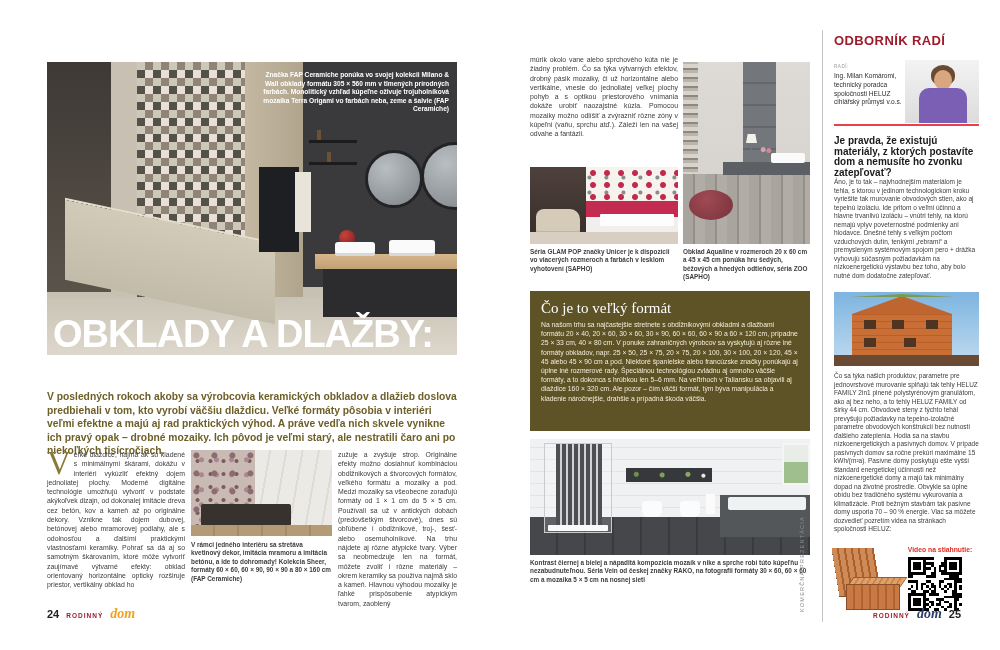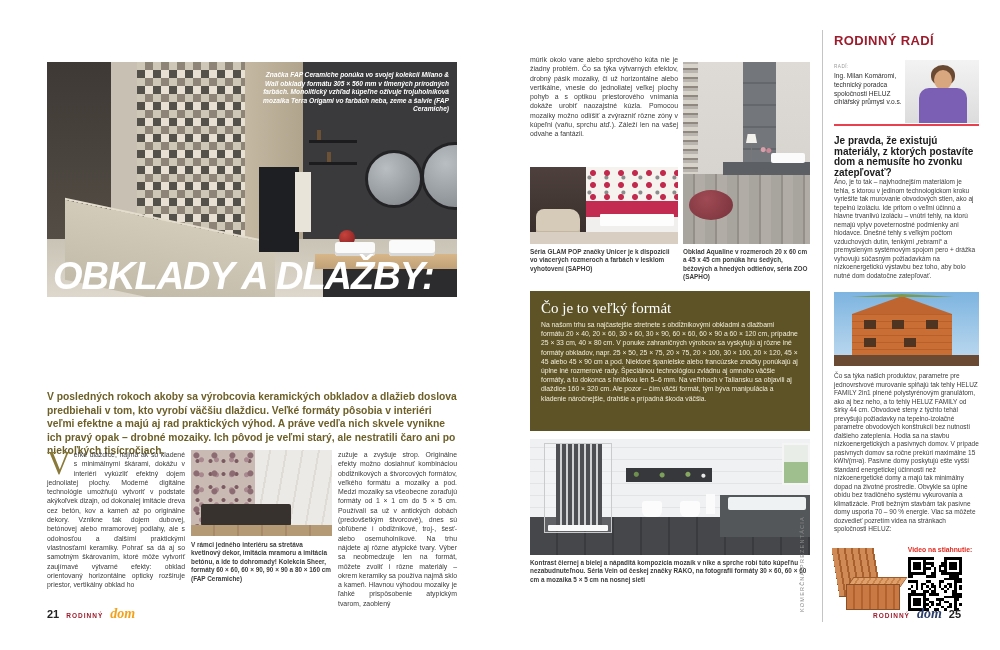--- a/index.html
+++ b/index.html
@@ -6,21 +6,21 @@
   .spread{position:relative;width:1000px;height:650px;background:#ffffff;margin:0 auto;
           font-family:"Liberation Sans",sans-serif;color:#333;overflow:hidden;}
   .abs{position:absolute;}
 
   
   .eyebrow{left:47px;top:28px;display:flex;align-items:baseline;gap:6px;}
   .eyebrow .sec{font-size:13px;font-weight:bold;color:#9e1b2c;letter-spacing:.5px;}
   .eyebrow .topic{font-family:"Liberation Serif",serif;font-style:italic;font-size:18px;color:#f2a21a;}
 
   
-  .hero{left:47px;top:62px;width:410px;height:235px;background:#c8c0b2;overflow:hidden;font-style:italic;}
+  .hero{left:47px;top:62px;width:410px;height:293px;background:#c8c0b2;overflow:hidden;}
   .hero .floor{position:absolute;left:0;bottom:0;width:100%;height:58px;
     background:linear-gradient(#c9c3b6,#ded8cc);}
   .hero .wall-left{position:absolute;left:0;top:0;width:64px;height:230px;
     background:linear-gradient(180deg,#3e3935,#5a534a);}
   .hero .bench{position:absolute;left:18px;top:160px;width:210px;height:80px;
     background:linear-gradient(#d3cbba,#c3bba9);transform:skewY(12deg);box-shadow:0 -2px 0 #e4ddcd;}
   .hero .mosaic{position:absolute;left:90px;top:0;width:108px;height:235px;background-color:#ddd6c9;
     background-image:conic-gradient(#8f8478 25%,#e8e1d3 0 50%,#54504a 0 75%,#cec6b6 0);
     background-size:16px 16px;}
   .hero .pillar{position:absolute;left:198px;top:0;width:58px;height:245px;
@@ -225,21 +225,21 @@
     <div class="floral"></div>
     <div class="marble"></div>
     <div class="bench"></div>
     <div class="floorw"></div>
   </div>
   <div class="abs caption cap-sheer">V rámci jedného interiéru sa stretáva kvetinový dekor, imitácia mramoru a imitácia betónu, a ide to dohromady! Kolekcia Sheer, formáty 60 × 60, 60 × 90, 90 × 90 a 80 × 160 cm (FAP Ceramiche)</div>
 
   <div class="abs bodytext col2">zužuje a zvyšuje strop. Originálne efekty možno dosiahnuť kombináciou obdĺžnikových a štvorcových formátov, veľkého formátu a mozaiky a pod. Medzi mozaiky sa všeobecne zoraďujú formáty od 1 × 1 cm do 5 × 5 cm. Používali sa už v antických dobách (predovšetkým štvorcové), dnes sú obľúbené i obdĺžnikové, troj-, šesť- alebo osemuholníkové. Na trhu nájdete aj rôzne atypické tvary. Výber sa neobmedzuje len na formát, môžete zvoliť i rôzne materiály – okrem keramiky sa používa najmä sklo a kameň. Hlavnou výhodou mozaiky je ľahké prispôsobenie atypickým tvarom, zaoblený</div>
 
   <div class="abs footer-left">
-    <span class="pg-num">21</span>
+    <span class="pg-num">24</span>
     <span class="brand-caps">RODINNÝ</span>
     <span class="brand-script orange">dom</span>
   </div>
 
   <div class="abs bodytext mid-top">múrik okolo vane alebo sprchového kúta nie je žiadny problém. Čo sa týka výtvarných efektov, drobný pásik mozaiky, či už horizontálne alebo vertikálne, vnesie do jednoliatej veľkej plochy pohyb a s optikou priestorového vnímania dokáže urobiť naozajstné kúzla. Pomocou mozaiky možno odlíšiť a zvýrazniť rôzne zóny v kúpeľni (vaňu, sprchu atď.). Záleží len na vašej odvahe a fantázii.</div>
 
   <div class="abs ph-glam">
     <div class="dark"></div>
     <div class="patt"></div>
     <div class="band"></div>
@@ -278,21 +278,21 @@
     <div class="towelR"></div>
     <div class="tub"></div>
     <div class="tub-in"></div>
     <div class="window"></div>
   </div>
   <div class="abs caption cap-rako">Kontrast čiernej a bielej a nápaditá kompozícia mozaík v nike a sprche robí túto kúpeľňu nezabudnuteľnou. Séria Vein od českej značky RAKO, na fotografii formáty 30 × 60, 60 × 60 cm a mozaika 5 × 5 cm na nosnej sieti</div>
 
   <div class="abs vline"></div>
   <div class="abs side-label">KOMERČNÁ PREZENTÁCIA</div>
 
-  <div class="abs adv-header">RODINNÝ RADÍ</div>
+  <div class="abs adv-header">ODBORNÍK RADÍ</div>
 
   <div class="abs expert">
     <div class="lbl">RADÍ:</div>
     <div class="name">Ing. Milan Komáromi, technický poradca spoločnosti HELUZ cihlářský průmysl v.o.s.</div>
     <div class="portrait">
       <div class="hair"></div>
       <div class="face"></div>
       <div class="shirt"></div>
     </div>
   </div>

